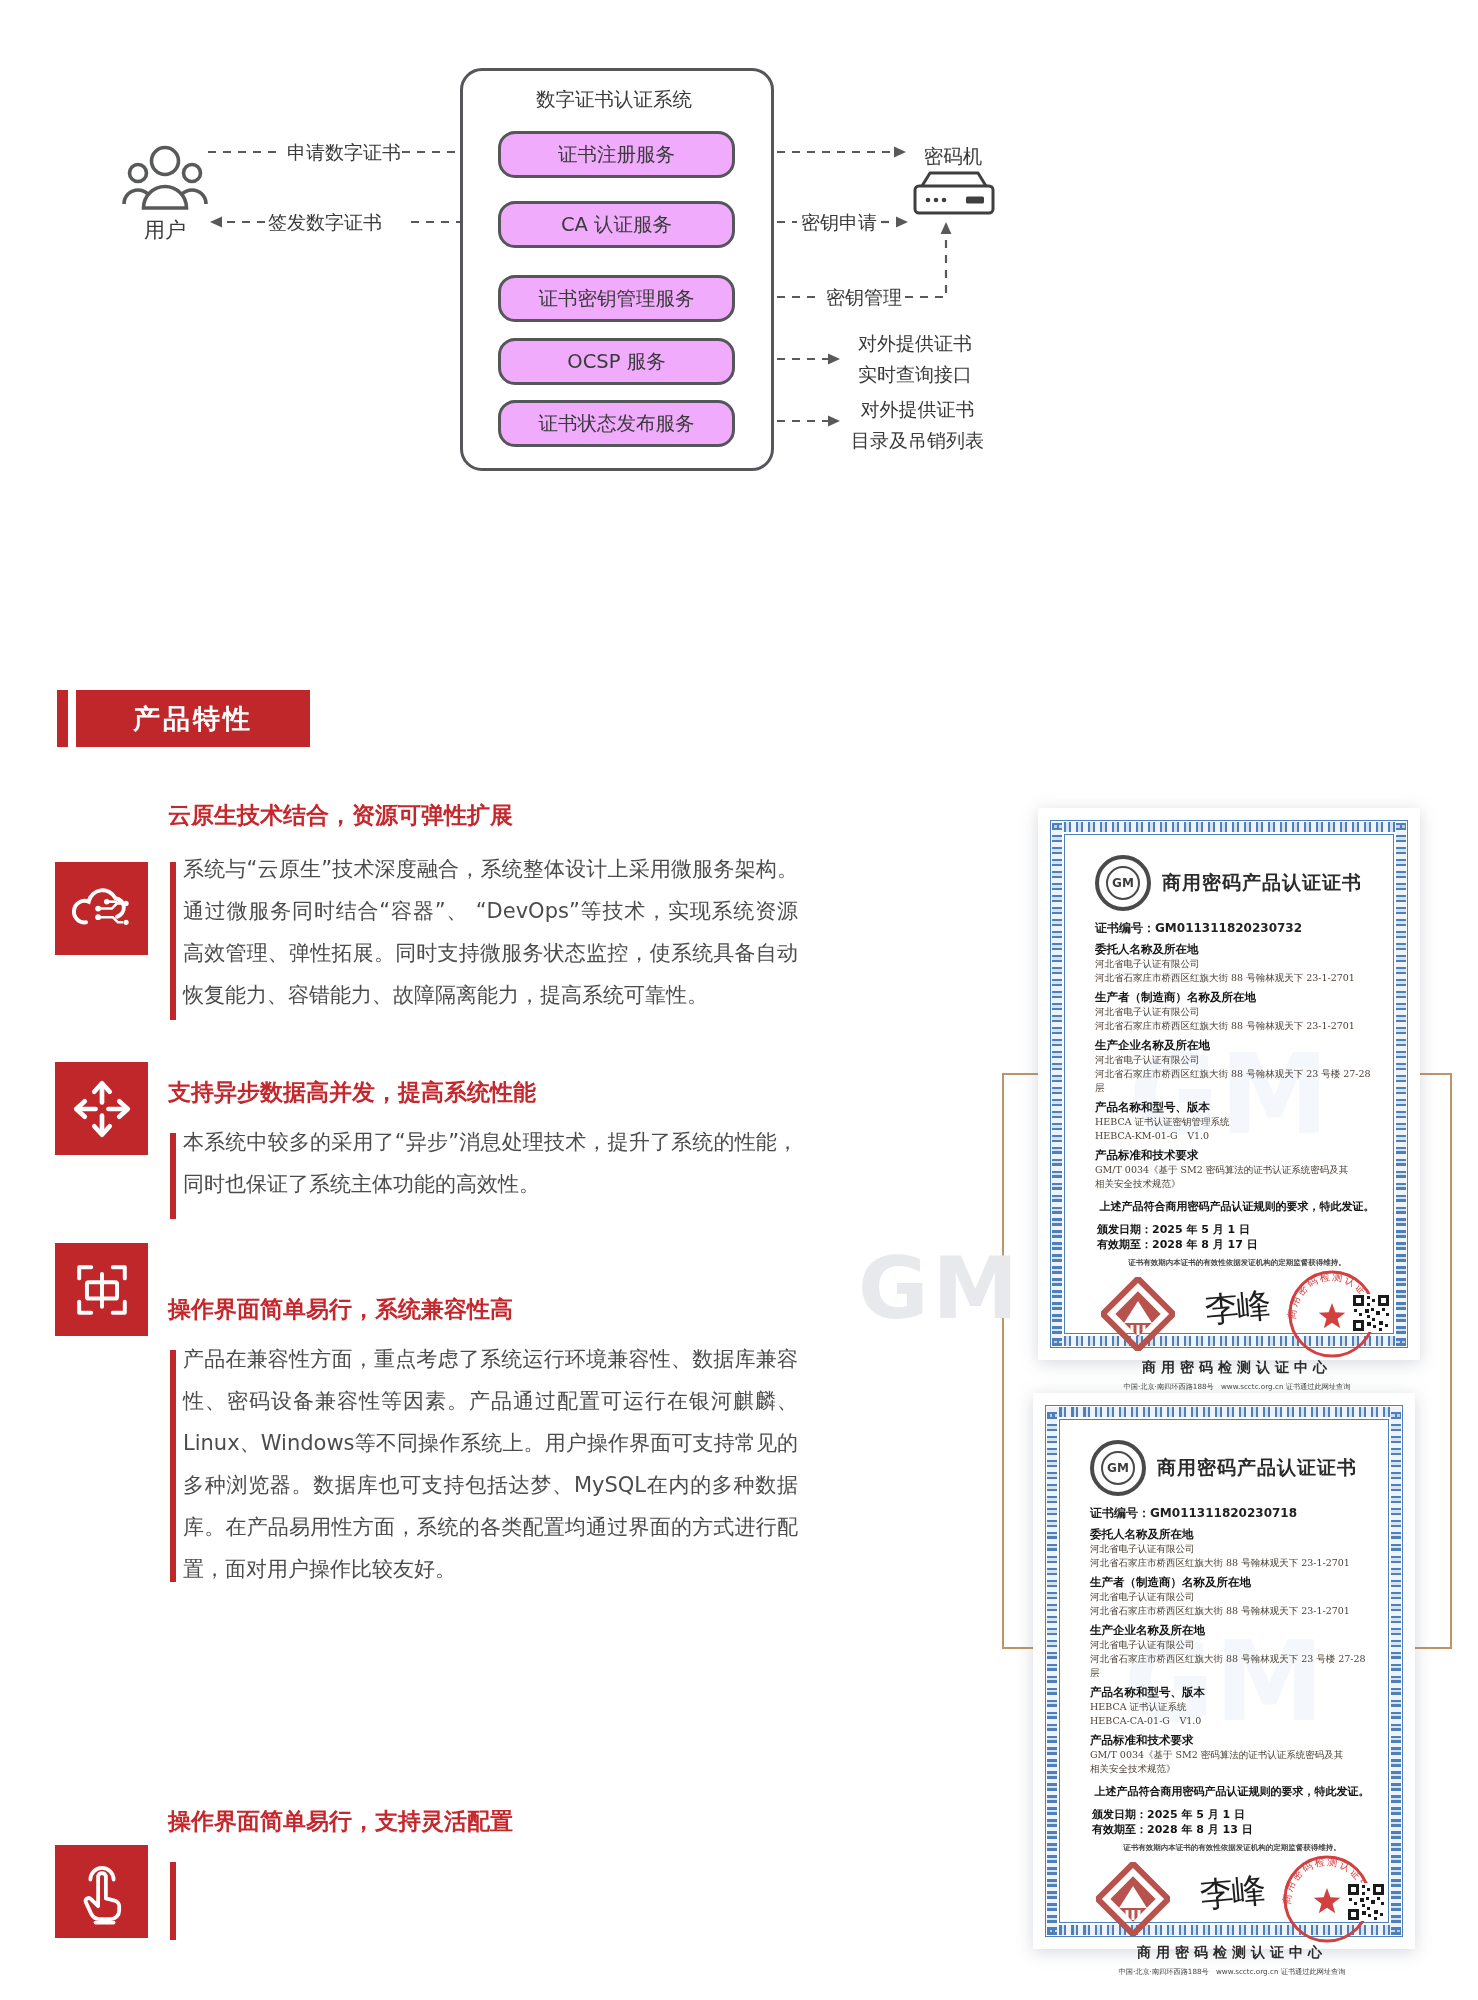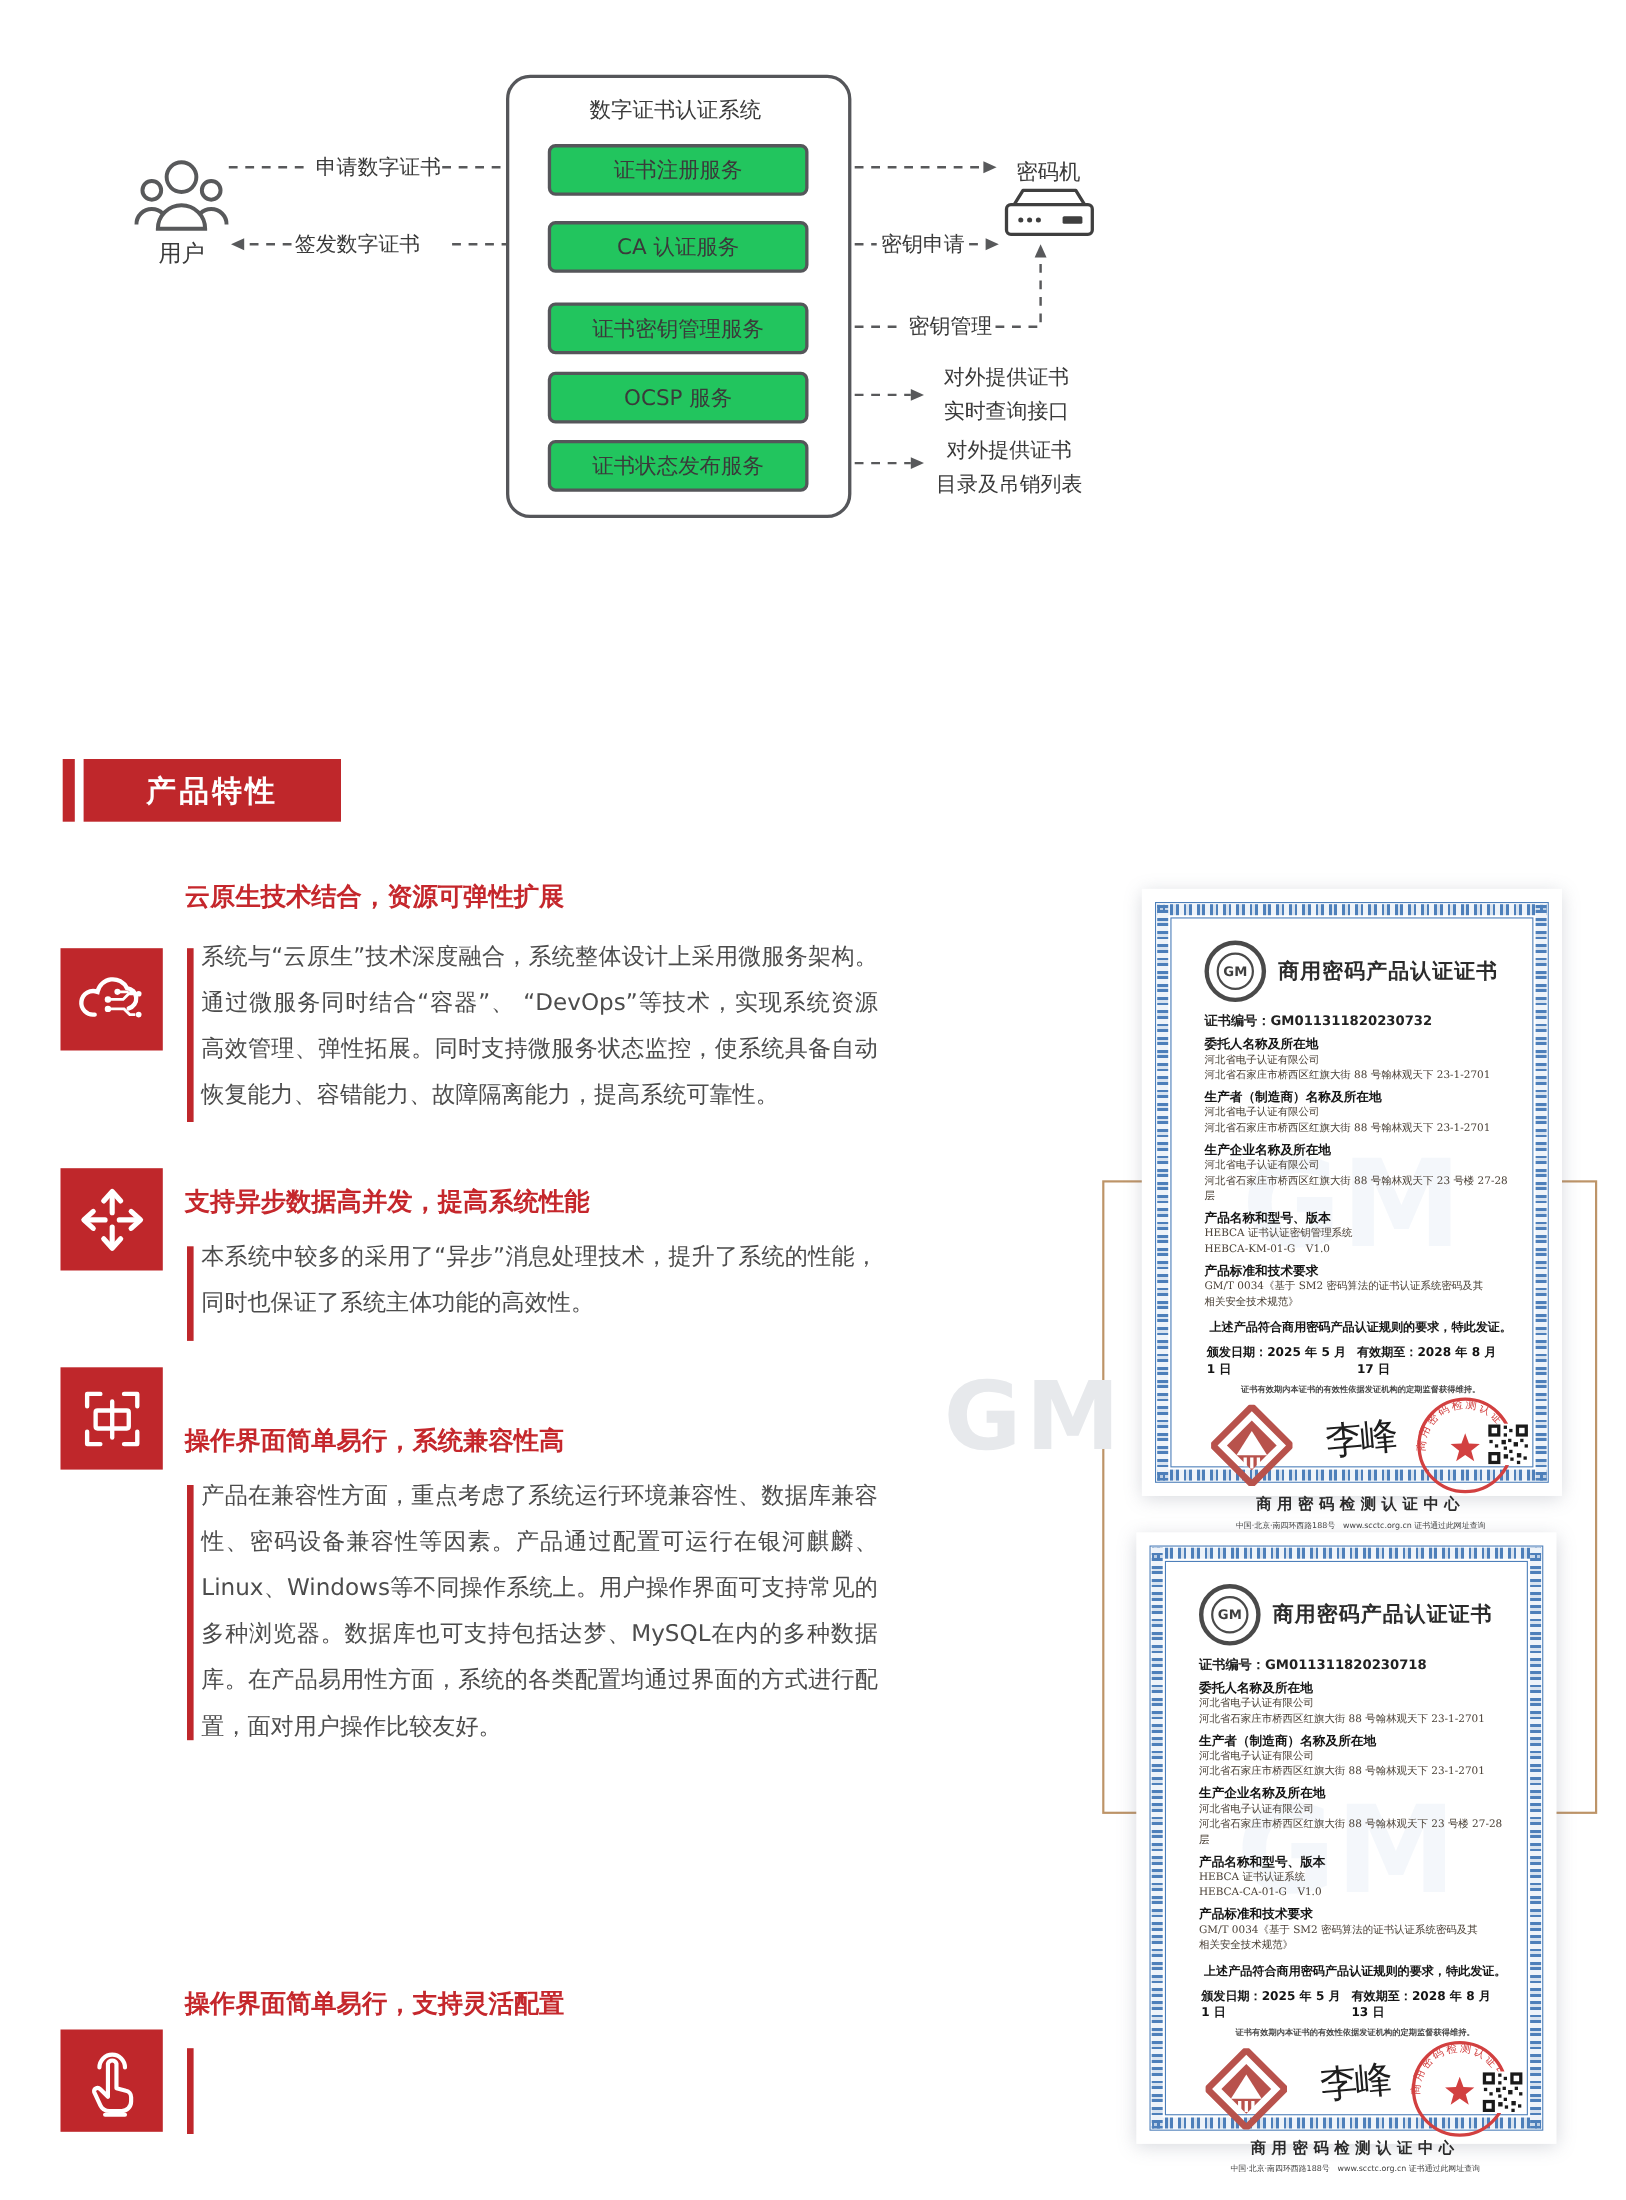--- a/index.html
+++ b/index.html
@@ -9,22 +9,22 @@
   
   #diagram{position:absolute;left:0;top:0;width:1478px;height:520px;}
   #connector-svg{position:absolute;left:0;top:0;width:1478px;height:520px;}
   .dash{fill:none;stroke:#58595b;stroke-width:2.2;stroke-dasharray:8 7;}
   .ah{fill:#58595b;stroke:none;}
 
   #sys-container{position:absolute;left:460px;top:68px;width:308px;height:397px;
       border:3.5px solid #55565a;border-radius:22px;background:#fff;}
   #sys-title{position:absolute;left:460px;top:86px;width:308px;text-align:center;
       font-size:19.5px;color:#3a3a3a;}
-  .svc-box{position:absolute;left:498px;width:231px;height:41px;background:#22c55e;
-      border:3px solid #55565a;border-radius:7px;display:flex;align-items:center;
+  .svc-box{position:absolute;left:498px;width:231px;height:41px;background:#f0abfc;
+      border:3px solid #55565a;border-radius:17px;display:flex;align-items:center;
       justify-content:center;font-size:19.5px;color:#3a3a3a;}
   #svc-1{top:131px}#svc-2{top:201px}#svc-3{top:275px}#svc-4{top:338px}#svc-5{top:400px}
 
   .flow-label{position:absolute;font-size:19px;color:#3a3a3a;white-space:nowrap;background:#fff;line-height:22px;}
   #lbl-apply{left:287px;top:141px;}
   #lbl-issue{left:268px;top:211px;}
   #lbl-keyapply{left:801px;top:211px;}
   #lbl-keymanage{left:826px;top:286px;}
   #lbl-user{position:absolute;left:122px;top:216px;width:86px;text-align:center;font-size:21px;color:#3a3a3a;}
   #lbl-machine{position:absolute;left:906px;top:143px;width:94px;text-align:center;font-size:19.5px;color:#3a3a3a;}
@@ -79,21 +79,21 @@
   .gm-logo{width:48px;height:48px;border:4px solid #4a4a4a;border-radius:50%;flex:0 0 auto;
       display:flex;align-items:center;justify-content:center;background:transparent;}
   .gm-logo-ring{width:30px;height:30px;border:2.5px solid #4a4a4a;border-radius:50%;
       display:flex;align-items:center;justify-content:center;font-size:12px;font-weight:bold;color:#3f3f3f;}
   .c-title{font-size:19px;font-weight:bold;color:#2b2b2b;letter-spacing:1px;white-space:nowrap;}
   .c-certno{margin-top:9px;font-size:12px;font-weight:bold;color:#222;}
   .c-sec{margin-top:5px;}
   .c-sec-label{font-size:11.5px;font-weight:bold;color:#141414;}
   .c-sec-line{font-size:9.5px;line-height:14px;color:#4a4036;font-family:"DejaVu Serif","Liberation Serif",serif;}
   .c-decl{margin-top:8px;text-align:center;font-size:11px;font-weight:bold;color:#141414;}
-  .c-dates{margin-top:8px;display:flex;justify-content:space-between;font-size:11px;font-weight:bold;color:#141414;padding:0 2px;}
+  .c-dates{margin-top:8px;display:flex;justify-content:space-between;font-size:11px;font-weight:bold;color:#141414;padding:0 2px;flex-direction:column;}
   .c-note{margin-top:6px;text-align:center;font-size:7.5px;color:#4a4a4a;font-weight:bold;}
   .c-seals{position:relative;height:88px;margin-top:3px;}
   .c-sig{position:absolute;left:50%;top:14px;transform:translateX(-50%) rotate(-5deg);
       font-family:"DejaVu Serif","Liberation Serif",serif;font-size:34px;color:#1e1e1e;letter-spacing:-2px;}
   .diamond-seal{position:absolute;left:6px;top:6px;}
   .round-seal{position:absolute;right:2px;top:-2px;}
   .c-authority{text-align:center;font-size:14px;font-weight:bold;color:#2a2a2a;letter-spacing:5px;}
   .c-footer{margin-top:5px;text-align:center;font-size:7.2px;color:#3f3f3f;}
   .c-qr{position:absolute;right:30px;bottom:28px;z-index:3;}
 </style>

